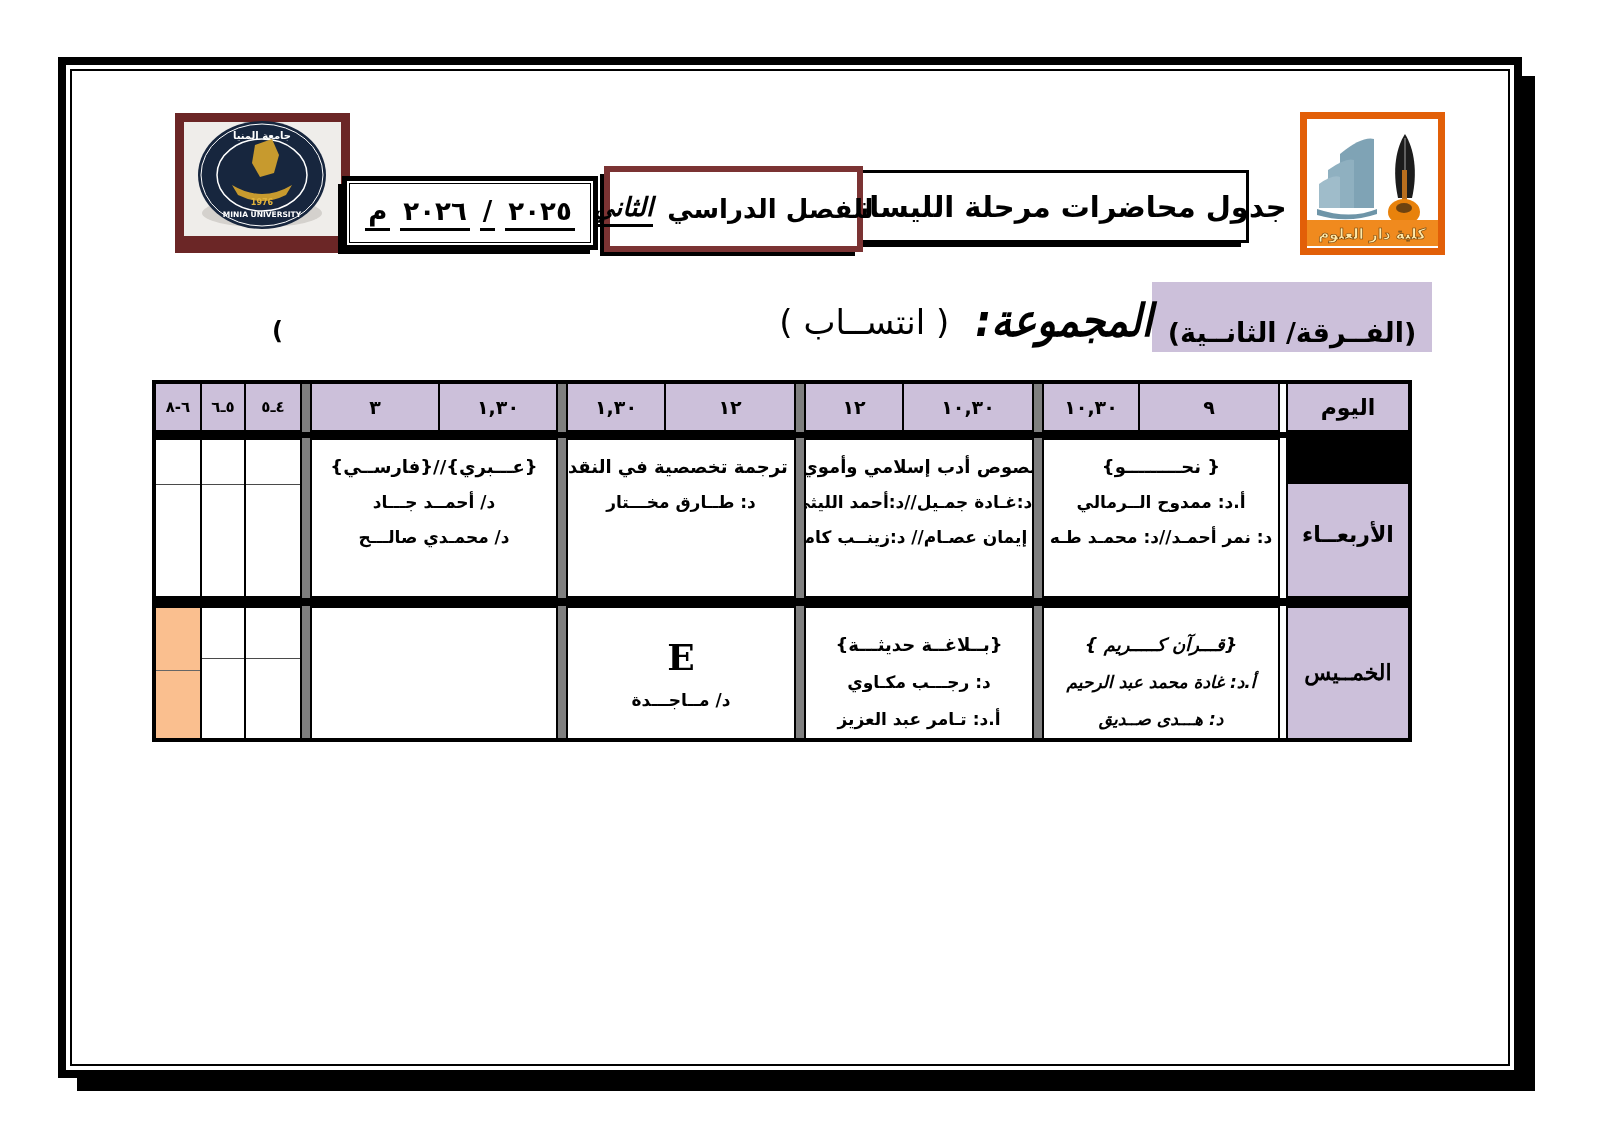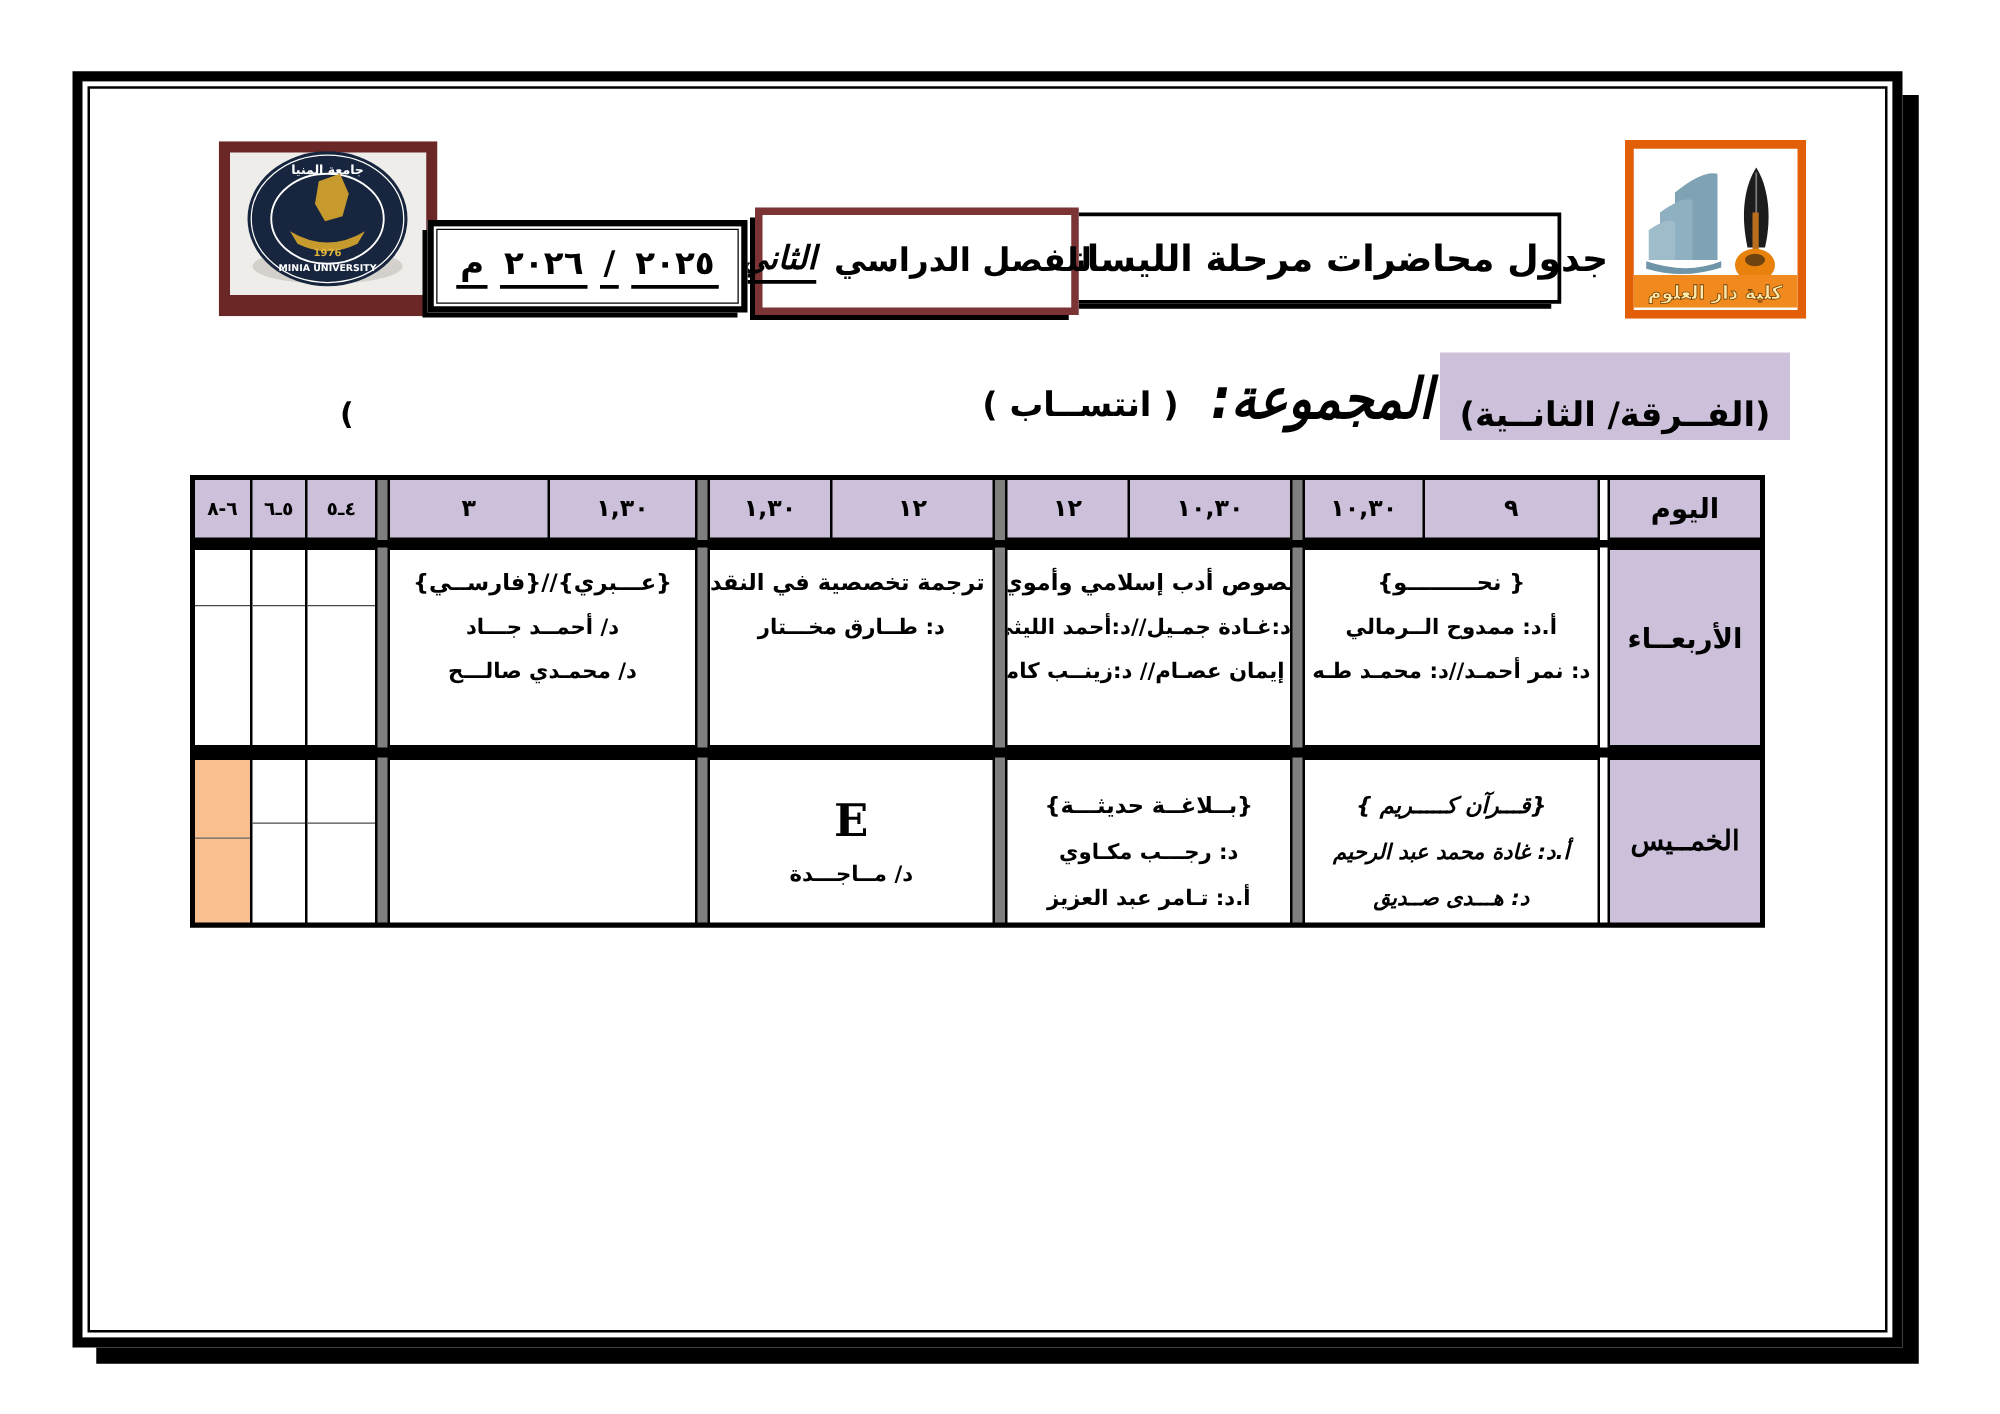--- a/index.html
+++ b/index.html
@@ -23,37 +23,37 @@
             box-shadow:-6px 6px 0 -2px #000, inset 0 0 0 2px #fff, inset 0 0 0 3px #000;}
   .year-box span{border-bottom:3px solid #000;padding:0 3px 2px 3px;margin:0 5px;}
   
   .grade{position:absolute;left:1086px;top:217px;width:280px;height:70px;background:#CCC0DA;
          display:flex;align-items:flex-end;justify-content:center;direction:rtl;
          font-weight:bold;font-size:27px;padding-bottom:4px;box-sizing:border-box;}
   .group{position:absolute;left:660px;top:232px;width:480px;height:64px;direction:rtl;
          display:flex;align-items:baseline;justify-content:center;gap:26px;}
   .group .lbl{font-size:40px;font-weight:bold;font-style:italic;letter-spacing:-2px;
               transform:scaleY(1.12);}
-  .group .val{font-size:27px;font-weight:bold;letter-spacing:2px;}
+  .group .val{font-size:34px;font-weight:normal;letter-spacing:2px;}
   .loc-box{left:226px;top:231px;width:376px;height:60px;font-size:25px;border:4px solid #000;
            box-shadow:-6px 6px 0 -2px #000, inset 0 0 0 2px #fff, inset 0 0 0 3px #000;}
   .stray{position:absolute;left:206px;top:252px;font-size:24px;font-weight:bold;}
   
   .tbl{position:absolute;left:86px;top:315px;width:1260px;height:362px;box-sizing:border-box;
        background:#000;border:4px solid #000;display:grid;direction:rtl;gap:2px;
        grid-template-columns:120px 6px 138px 94px 8px 128px 96px 8px 128px 96px 8px 116px 126px 8px 54px 42px 44px;
        grid-template-rows:46px 6px 156px 8px 130px;}
   .hcell{background:#CCC0DA;display:flex;align-items:center;justify-content:center;
          font-weight:bold;font-size:19px;grid-row:1;}
   .hcell.day{font-size:22px;}
   .hcell.small{font-size:15px;}
   .num-ltr{direction:ltr;unicode-bidi:bidi-override;}
   .daycell{background:#CCC0DA;display:flex;justify-content:center;font-weight:bold;font-size:22px;
            direction:rtl;}
-  .daycell.wed{grid-row:3;align-items:flex-start;padding-top:59px;}
+  .daycell.wed{grid-row:3;align-items:flex-start;padding-top:38px;margin-top:44px;}
   .daycell.thu{grid-row:5;align-items:center;font-family:Liberation Serif, serif;}
   .wbar{background:#fff;grid-column:2;grid-row:1/6;z-index:1;}
   .gbar{background:#7F7F7F;grid-row:1/6;z-index:1;}
   .bsep{background:#000;grid-column:1/-1;z-index:2;}
   .course{background:#fff;display:flex;flex-direction:column;align-items:center;direction:rtl;
           font-weight:bold;padding-top:16px;gap:15px;overflow:hidden;}
   .course .t{font-size:18px;white-space:nowrap;}
   .course .l{font-size:17px;white-space:nowrap;}
   .course.thu{padding-top:26px;gap:17px;}
   .course.eblock{justify-content:center;padding-top:0;gap:12px;}

